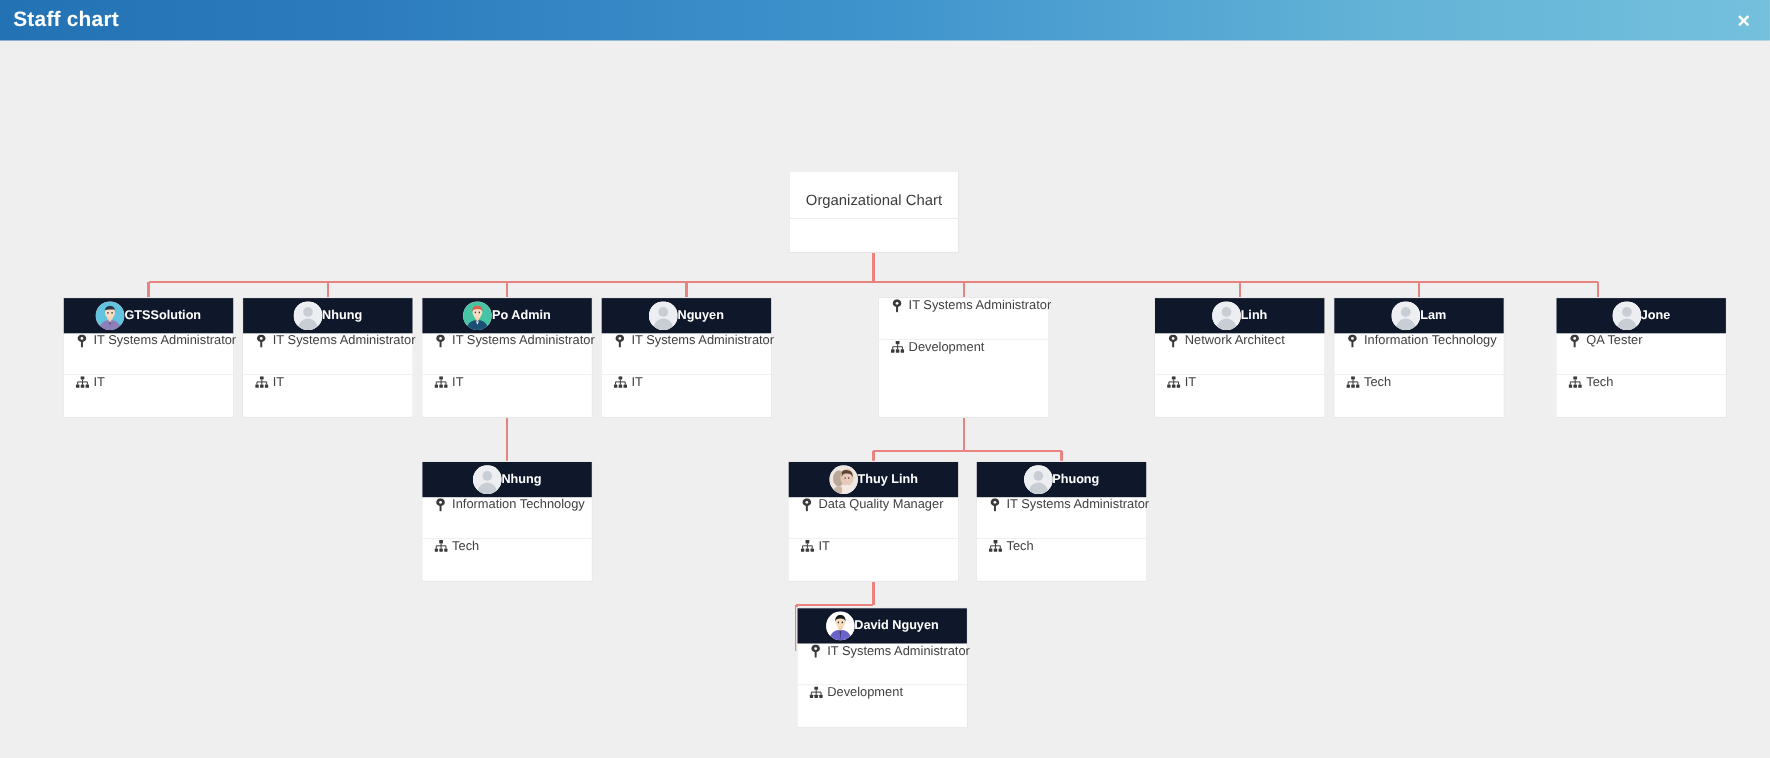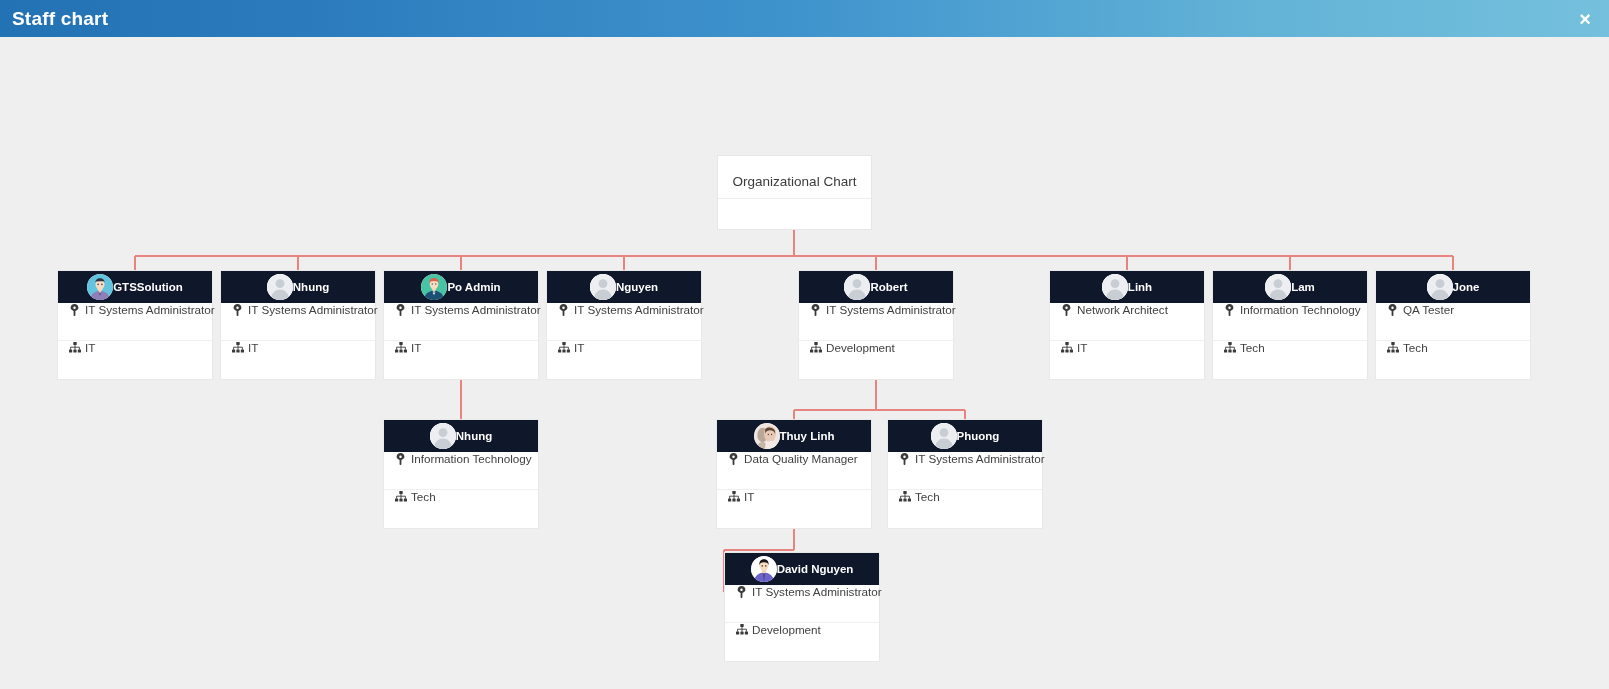--- a/index.html
+++ b/index.html
@@ -315,101 +315,90 @@
                 <rect x="4.4" y="7.6" width="3.2" height="3" rx="0.4" fill="#3a3a3a"></rect>
                 <rect x="8.8" y="7.6" width="3.2" height="3" rx="0.4" fill="#3a3a3a"></rect>
                 <path d="M6 3 L6 5.2 M1.6 7.6 L1.6 5.2 L10.4 5.2 L10.4 7.6 M6 5.2 L6 7.6" stroke="#3a3a3a" stroke-width="0.9" fill="none"></path>
               </svg>
             </span>
             <span class="row-label">IT</span>
           </div>
         </div>
       </div>
       <div class="card" style="left: 798px; top: 233px; width: 156px; height: 110px;">
+        <div class="card-body">
+          <div class="card-row first">
+            <span class="row-icon">
+              <svg width="9" height="12" viewBox="0 0 9 12">
+                <path d="M4.5 0 C2.3 0 0.6 1.7 0.6 3.8 C0.6 5.2 1.6 6.3 3.6 7 L3.6 11.6 C3.6 11.8 3.9 12 4.5 12 C5.1 12 5.4 11.8 5.4 11.6 L5.4 7 C7.4 6.3 8.4 5.2 8.4 3.8 C8.4 1.7 6.7 0 4.5 0 Z" fill="#3a3a3a"></path>
+                <circle cx="4.5" cy="3.7" r="1.25" fill="#ffffff"></circle>
+              </svg>
+            </span>
+            <span class="row-label">IT Systems Administrator</span>
+          </div>
+          <div class="card-row">
+            <span class="row-icon">
+              <svg width="12" height="11" viewBox="0 0 12 11">
+                <rect x="4.3" y="0" width="3.4" height="3" rx="0.4" fill="#3a3a3a"></rect>
+                <rect x="0" y="7.6" width="3.2" height="3" rx="0.4" fill="#3a3a3a"></rect>
+                <rect x="4.4" y="7.6" width="3.2" height="3" rx="0.4" fill="#3a3a3a"></rect>
+                <rect x="8.8" y="7.6" width="3.2" height="3" rx="0.4" fill="#3a3a3a"></rect>
+                <path d="M6 3 L6 5.2 M1.6 7.6 L1.6 5.2 L10.4 5.2 L10.4 7.6 M6 5.2 L6 7.6" stroke="#3a3a3a" stroke-width="0.9" fill="none"></path>
+              </svg>
+            </span>
+            <span class="row-label">Development</span>
+          </div>
+        </div>
+      </div>
+      <div class="card" style="left: 1049px; top: 233px; width: 156px; height: 110px;">
         <div class="card-head">
           <span class="avatar">
             <svg viewBox="0 0 26 26">
               <rect width="26" height="26" fill="#ffffff"></rect>
               <circle cx="13" cy="13" r="13" fill="#eceef1"></circle>
               <circle cx="13" cy="9.6" r="4.4" fill="#c9cdd4"></circle>
               <path d="M4 26 C4 18.5 9 15.6 13 15.6 C17 15.6 22 18.5 22 26 Z" fill="#c9cdd4"></path>
             </svg>
           </span>
-          <span class="card-name">Robert</span>
-        </div>
-        <div class="card-body">
-          <div class="card-row first">
-            <span class="row-icon">
-              <svg width="9" height="12" viewBox="0 0 9 12">
-                <path d="M4.5 0 C2.3 0 0.6 1.7 0.6 3.8 C0.6 5.2 1.6 6.3 3.6 7 L3.6 11.6 C3.6 11.8 3.9 12 4.5 12 C5.1 12 5.4 11.8 5.4 11.6 L5.4 7 C7.4 6.3 8.4 5.2 8.4 3.8 C8.4 1.7 6.7 0 4.5 0 Z" fill="#3a3a3a"></path>
-                <circle cx="4.5" cy="3.7" r="1.25" fill="#ffffff"></circle>
-              </svg>
-            </span>
-            <span class="row-label">IT Systems Administrator</span>
-          </div>
-          <div class="card-row">
-            <span class="row-icon">
-              <svg width="12" height="11" viewBox="0 0 12 11">
-                <rect x="4.3" y="0" width="3.4" height="3" rx="0.4" fill="#3a3a3a"></rect>
-                <rect x="0" y="7.6" width="3.2" height="3" rx="0.4" fill="#3a3a3a"></rect>
-                <rect x="4.4" y="7.6" width="3.2" height="3" rx="0.4" fill="#3a3a3a"></rect>
-                <rect x="8.8" y="7.6" width="3.2" height="3" rx="0.4" fill="#3a3a3a"></rect>
-                <path d="M6 3 L6 5.2 M1.6 7.6 L1.6 5.2 L10.4 5.2 L10.4 7.6 M6 5.2 L6 7.6" stroke="#3a3a3a" stroke-width="0.9" fill="none"></path>
-              </svg>
-            </span>
-            <span class="row-label">Development</span>
-          </div>
-        </div>
-      </div>
-      <div class="card" style="left: 1049px; top: 233px; width: 156px; height: 110px;">
+          <span class="card-name">Linh</span>
+        </div>
+        <div class="card-body">
+          <div class="card-row first">
+            <span class="row-icon">
+              <svg width="9" height="12" viewBox="0 0 9 12">
+                <path d="M4.5 0 C2.3 0 0.6 1.7 0.6 3.8 C0.6 5.2 1.6 6.3 3.6 7 L3.6 11.6 C3.6 11.8 3.9 12 4.5 12 C5.1 12 5.4 11.8 5.4 11.6 L5.4 7 C7.4 6.3 8.4 5.2 8.4 3.8 C8.4 1.7 6.7 0 4.5 0 Z" fill="#3a3a3a"></path>
+                <circle cx="4.5" cy="3.7" r="1.25" fill="#ffffff"></circle>
+              </svg>
+            </span>
+            <span class="row-label">Network Architect</span>
+          </div>
+          <div class="card-row">
+            <span class="row-icon">
+              <svg width="12" height="11" viewBox="0 0 12 11">
+                <rect x="4.3" y="0" width="3.4" height="3" rx="0.4" fill="#3a3a3a"></rect>
+                <rect x="0" y="7.6" width="3.2" height="3" rx="0.4" fill="#3a3a3a"></rect>
+                <rect x="4.4" y="7.6" width="3.2" height="3" rx="0.4" fill="#3a3a3a"></rect>
+                <rect x="8.8" y="7.6" width="3.2" height="3" rx="0.4" fill="#3a3a3a"></rect>
+                <path d="M6 3 L6 5.2 M1.6 7.6 L1.6 5.2 L10.4 5.2 L10.4 7.6 M6 5.2 L6 7.6" stroke="#3a3a3a" stroke-width="0.9" fill="none"></path>
+              </svg>
+            </span>
+            <span class="row-label">IT</span>
+          </div>
+        </div>
+      </div>
+      <div class="card" style="left: 1212px; top: 233px; width: 156px; height: 110px;">
         <div class="card-head">
           <span class="avatar">
             <svg viewBox="0 0 26 26">
               <rect width="26" height="26" fill="#ffffff"></rect>
               <circle cx="13" cy="13" r="13" fill="#eceef1"></circle>
               <circle cx="13" cy="9.6" r="4.4" fill="#c9cdd4"></circle>
               <path d="M4 26 C4 18.5 9 15.6 13 15.6 C17 15.6 22 18.5 22 26 Z" fill="#c9cdd4"></path>
             </svg>
           </span>
-          <span class="card-name">Linh</span>
-        </div>
-        <div class="card-body">
-          <div class="card-row first">
-            <span class="row-icon">
-              <svg width="9" height="12" viewBox="0 0 9 12">
-                <path d="M4.5 0 C2.3 0 0.6 1.7 0.6 3.8 C0.6 5.2 1.6 6.3 3.6 7 L3.6 11.6 C3.6 11.8 3.9 12 4.5 12 C5.1 12 5.4 11.8 5.4 11.6 L5.4 7 C7.4 6.3 8.4 5.2 8.4 3.8 C8.4 1.7 6.7 0 4.5 0 Z" fill="#3a3a3a"></path>
-                <circle cx="4.5" cy="3.7" r="1.25" fill="#ffffff"></circle>
-              </svg>
-            </span>
-            <span class="row-label">Network Architect</span>
-          </div>
-          <div class="card-row">
-            <span class="row-icon">
-              <svg width="12" height="11" viewBox="0 0 12 11">
-                <rect x="4.3" y="0" width="3.4" height="3" rx="0.4" fill="#3a3a3a"></rect>
-                <rect x="0" y="7.6" width="3.2" height="3" rx="0.4" fill="#3a3a3a"></rect>
-                <rect x="4.4" y="7.6" width="3.2" height="3" rx="0.4" fill="#3a3a3a"></rect>
-                <rect x="8.8" y="7.6" width="3.2" height="3" rx="0.4" fill="#3a3a3a"></rect>
-                <path d="M6 3 L6 5.2 M1.6 7.6 L1.6 5.2 L10.4 5.2 L10.4 7.6 M6 5.2 L6 7.6" stroke="#3a3a3a" stroke-width="0.9" fill="none"></path>
-              </svg>
-            </span>
-            <span class="row-label">IT</span>
-          </div>
-        </div>
-      </div>
-      <div class="card" style="left: 1212px; top: 233px; width: 156px; height: 110px;">
-        <div class="card-head">
-          <span class="avatar">
-            <svg viewBox="0 0 26 26">
-              <rect width="26" height="26" fill="#ffffff"></rect>
-              <circle cx="13" cy="13" r="13" fill="#eceef1"></circle>
-              <circle cx="13" cy="9.6" r="4.4" fill="#c9cdd4"></circle>
-              <path d="M4 26 C4 18.5 9 15.6 13 15.6 C17 15.6 22 18.5 22 26 Z" fill="#c9cdd4"></path>
-            </svg>
-          </span>
           <span class="card-name">Lam</span>
         </div>
         <div class="card-body">
           <div class="card-row first">
             <span class="row-icon">
               <svg width="9" height="12" viewBox="0 0 9 12">
                 <path d="M4.5 0 C2.3 0 0.6 1.7 0.6 3.8 C0.6 5.2 1.6 6.3 3.6 7 L3.6 11.6 C3.6 11.8 3.9 12 4.5 12 C5.1 12 5.4 11.8 5.4 11.6 L5.4 7 C7.4 6.3 8.4 5.2 8.4 3.8 C8.4 1.7 6.7 0 4.5 0 Z" fill="#3a3a3a"></path>
                 <circle cx="4.5" cy="3.7" r="1.25" fill="#ffffff"></circle>
               </svg>
             </span>
@@ -422,21 +411,21 @@
                 <rect x="0" y="7.6" width="3.2" height="3" rx="0.4" fill="#3a3a3a"></rect>
                 <rect x="4.4" y="7.6" width="3.2" height="3" rx="0.4" fill="#3a3a3a"></rect>
                 <rect x="8.8" y="7.6" width="3.2" height="3" rx="0.4" fill="#3a3a3a"></rect>
                 <path d="M6 3 L6 5.2 M1.6 7.6 L1.6 5.2 L10.4 5.2 L10.4 7.6 M6 5.2 L6 7.6" stroke="#3a3a3a" stroke-width="0.9" fill="none"></path>
               </svg>
             </span>
             <span class="row-label">Tech</span>
           </div>
         </div>
       </div>
-      <div class="card" style="left: 1375px; top: 233px; width: 156px; height: 110px;">
+      <div class="card" style="left: 1414px; top: 233px; width: 156px; height: 110px;">
         <div class="card-head">
           <span class="avatar">
             <svg viewBox="0 0 26 26">
               <rect width="26" height="26" fill="#ffffff"></rect>
               <circle cx="13" cy="13" r="13" fill="#eceef1"></circle>
               <circle cx="13" cy="9.6" r="4.4" fill="#c9cdd4"></circle>
               <path d="M4 26 C4 18.5 9 15.6 13 15.6 C17 15.6 22 18.5 22 26 Z" fill="#c9cdd4"></path>
             </svg>
           </span>
           <span class="card-name">Jone</span>

